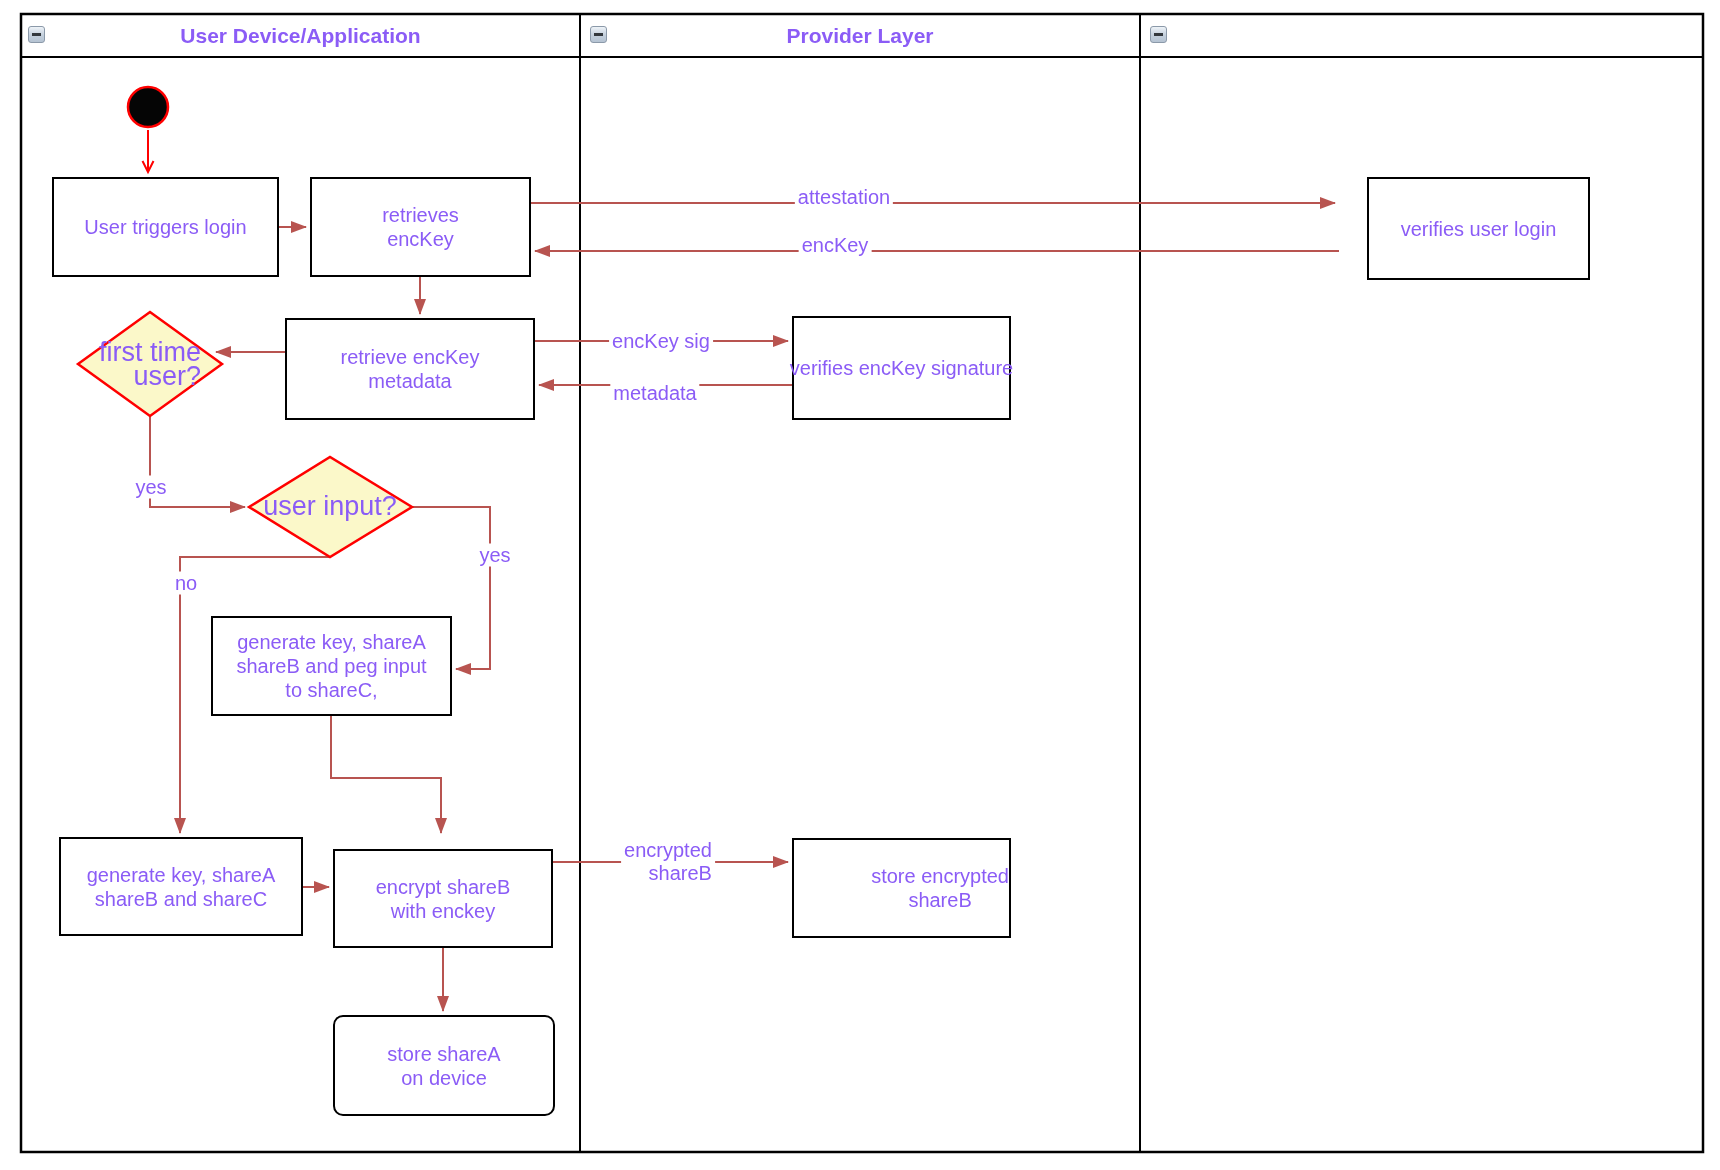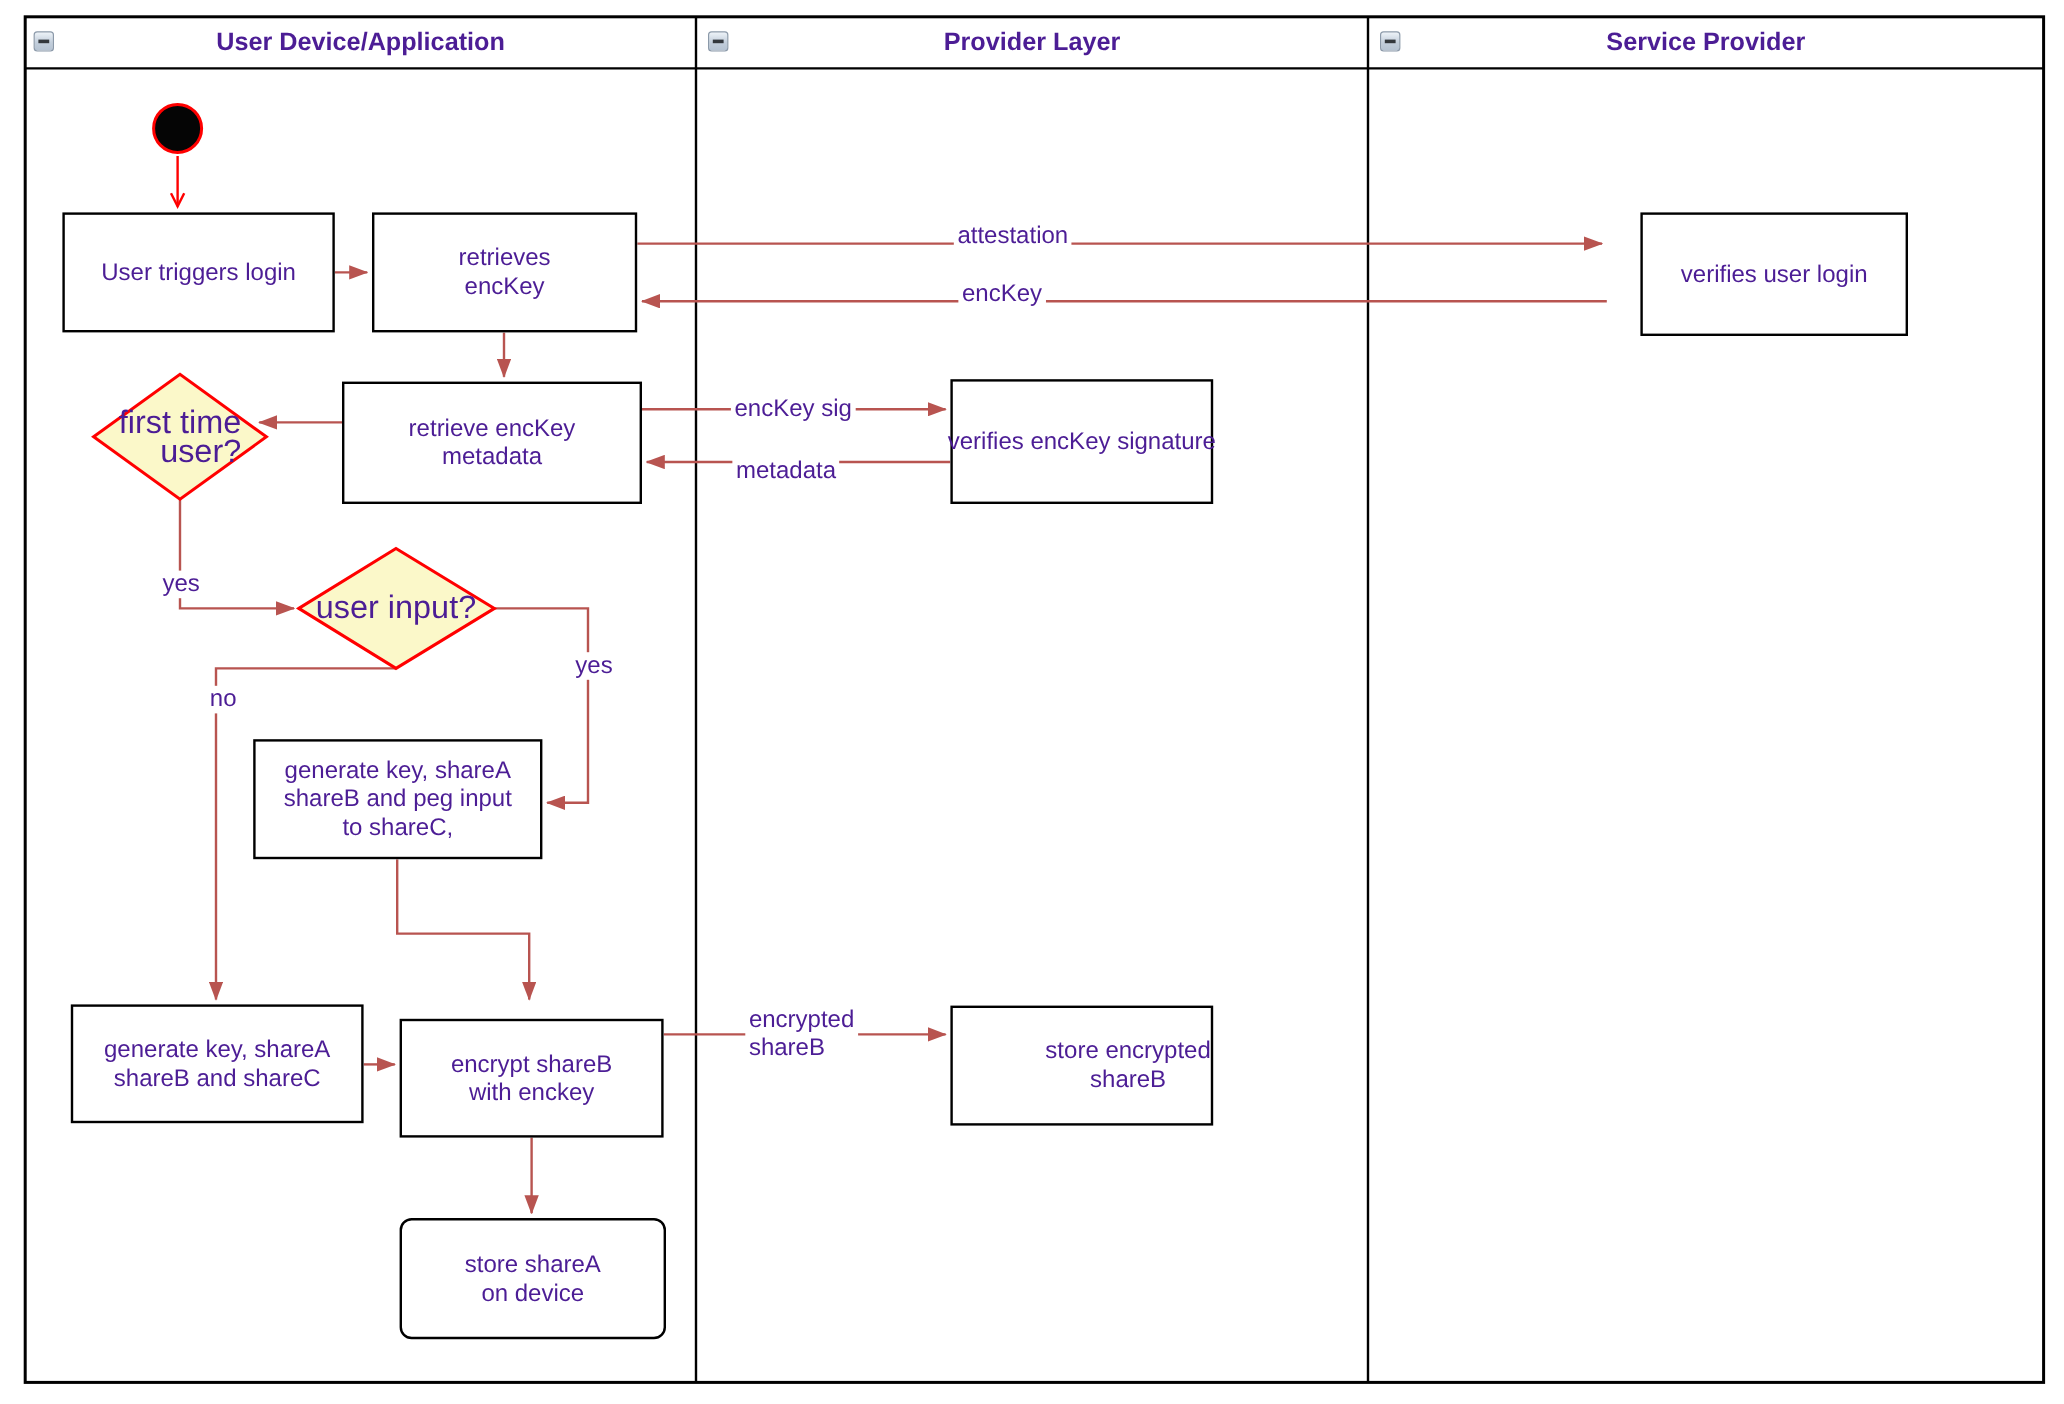--- a/index.html
+++ b/index.html
@@ -1,30 +1,30 @@
 <!DOCTYPE html>
 <html><head>
 <meta charset="utf-8">
 <style>
   html,body{margin:0;padding:0;background:#ffffff;}
   .canvas{position:relative;width:1720px;height:1170px;background:#ffffff;overflow:hidden;
-          font-family:"Liberation Sans","DejaVu Sans",sans-serif;color:#4c1d95;}
+          font-family:"Liberation Sans","DejaVu Sans",sans-serif;color:#8b5cf6;}
   svg.layer{position:absolute;left:0;top:0;}
   .node{position:absolute;border:2px solid #000;background:#fff;display:flex;align-items:center;
         justify-content:center;text-align:center;font-size:20px;line-height:24px;white-space:pre-line;
         box-sizing:border-box;}
   .node.nowrap span{white-space:nowrap;}
   .lane-title{position:absolute;top:15px;height:42px;line-height:42px;text-align:center;
               font-weight:bold;font-size:21px;}
   .collapse{position:absolute;width:17px;height:17px;border:1px solid #8b99a9;border-radius:3px;
             background:linear-gradient(180deg,#eef3f8,#c3cfdc 55%,#b5c3d2);display:flex;
             align-items:center;justify-content:center;box-sizing:border-box;}
   .collapse .bar{width:9px;height:3px;background:#33383d;}
   .elabel{position:absolute;transform:translate(-50%,-50%);background:#fff;padding:0 3px;
-          font-size:20px;line-height:23px;white-space:pre-line;text-align:left;}
+          font-size:20px;line-height:23px;white-space:pre-line;text-align:right;}
   .dlabel{position:absolute;transform:translate(-50%,-50%);font-size:27px;line-height:24px;
           text-align:right;white-space:pre-line;}
 </style>
 </head>
 <body>
 
 <div class="canvas">
 
   <svg class="layer" width="1720" height="1170">
     <defs>
@@ -60,21 +60,20 @@
     <path d="M148,130 L148,172" stroke="#FF0000" stroke-width="2" fill="none" marker-end="url(#mOpen)"></path>
 
     <circle cx="148" cy="107" r="20" fill="#050505" stroke="#FF0000" stroke-width="2.5"></circle>
 
     <polygon points="78,364 150,312 222,364 150,416" fill="#FBF8C9" stroke="#FF0000" stroke-width="2.5"></polygon>
     <polygon points="249,507 330,457 412,507 330,557" fill="#FBF8C9" stroke="#FF0000" stroke-width="2.5"></polygon>
   </svg>
 
   <div class="lane-title" style="left:21px;width:559px;">User Device/Application</div>
   <div class="lane-title" style="left:580px;width:560px;">Provider Layer</div>
-  <div class="lane-title" style="left:1140px;width:563px;">Service Provider</div>
 
   <div class="collapse" style="left:28px;top:26px;">
     <div class="bar"></div>
   </div>
   <div class="collapse" style="left:590px;top:26px;">
     <div class="bar"></div>
   </div>
   <div class="collapse" style="left:1150px;top:26px;">
     <div class="bar"></div>
   </div>

